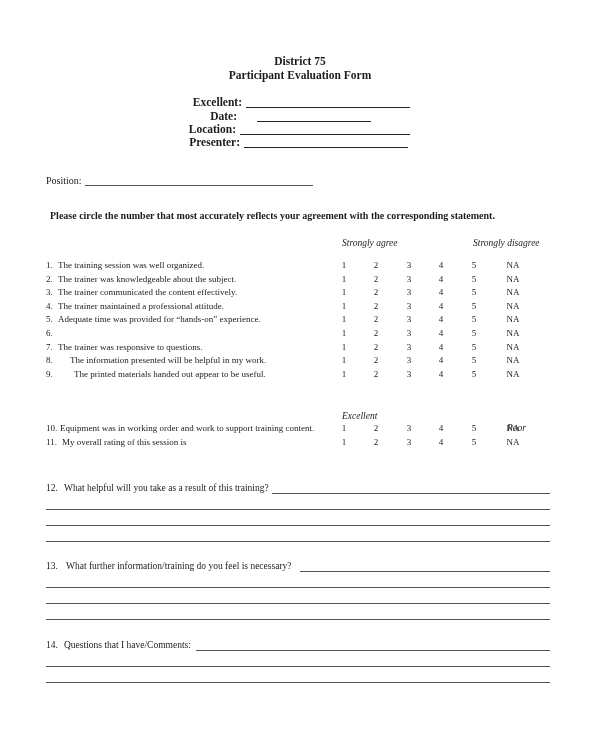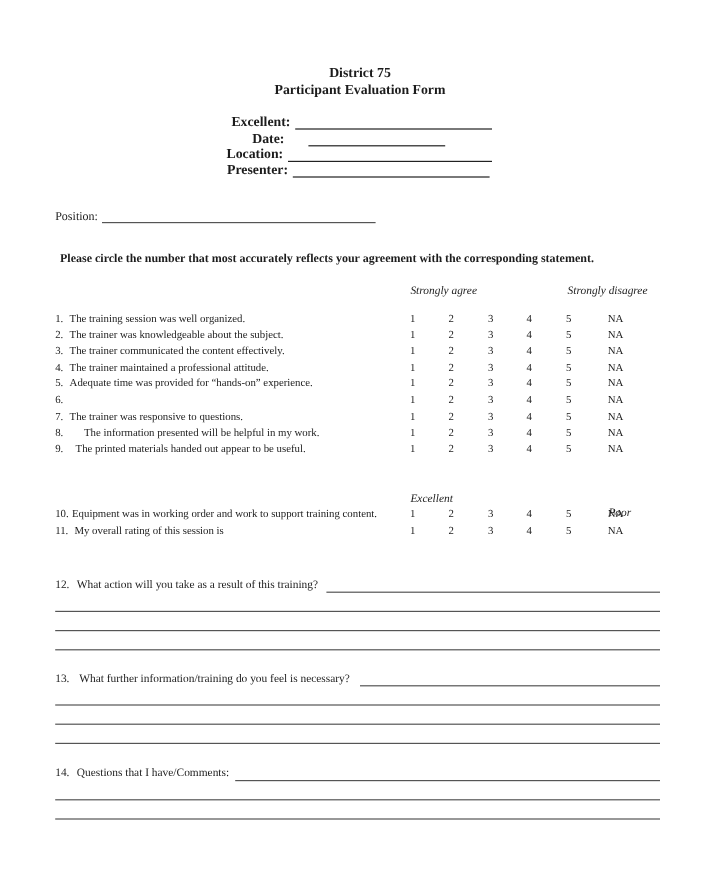--- a/index.html
+++ b/index.html
@@ -126,21 +126,21 @@
       <span class="stmt" style="left: 58px; margin-left: 12px;">The information presented will be helpful in my work.</span>
       <span class="opt" style="left: 334px;">1</span>
       <span class="opt" style="left: 366px;">2</span>
       <span class="opt" style="left: 399px;">3</span>
       <span class="opt" style="left: 431px;">4</span>
       <span class="opt" style="left: 464px;">5</span>
       <span class="opt" style="left: 503px;">NA</span>
     </div>
     <div class="rating-row" style="top: 368.8px;">
       <span class="num" style="left: 46px;">9.</span>
-      <span class="stmt" style="left: 63px;">The printed materials handed out appear to be useful.</span>
+      <span class="stmt" style="left: 74px;">The printed materials handed out appear to be useful.</span>
       <span class="opt" style="left: 334px;">1</span>
       <span class="opt" style="left: 366px;">2</span>
       <span class="opt" style="left: 399px;">3</span>
       <span class="opt" style="left: 431px;">4</span>
       <span class="opt" style="left: 464px;">5</span>
       <span class="opt" style="left: 503px;">NA</span>
     </div>
     <div class="rating-row" style="top: 399px; margin-top: 24px;">
       <span class="num" style="left: 46px;">10.</span>
       <span class="stmt" style="left: 60px;">Equipment was in working order and work to support training content.</span>
@@ -161,21 +161,21 @@
   <span class="opt" style="left:334px;">1</span>
   <span class="opt" style="left:366px;">2</span>
   <span class="opt" style="left:399px;">3</span>
   <span class="opt" style="left:431px;">4</span>
   <span class="opt" style="left:464px;">5</span>
   <span class="opt" style="left:503px;">NA</span>
 </div>
 
 <div>
   <div class="abs small" style="left:46px; top:483px;">12.</div>
-  <div class="abs small" style="left:64px; top:483px; white-space:nowrap;">What action will you take as a result of this training?</div>
+  <div class="abs small" style="left:64px; top:483px; white-space:nowrap;">What helpful will you take as a result of this training?</div>
   <div class="line" style="left:272px; width:278px; top:493px;"></div>
   <div class="line" style="left:46px; width:504px; top:509px;"></div>
   <div class="line" style="left:46px; width:504px; top:525px;"></div>
   <div class="line" style="left:46px; width:504px; top:541px;"></div>
 </div>
 
 <div>
   <div class="abs small" style="left:46px; top:561px;">13.</div>
   <div class="abs small" style="left:66px; top:561px; white-space:nowrap;">What further information/training do you feel is necessary?</div>
   <div class="line" style="left:300px; width:250px; top:571px;"></div>

